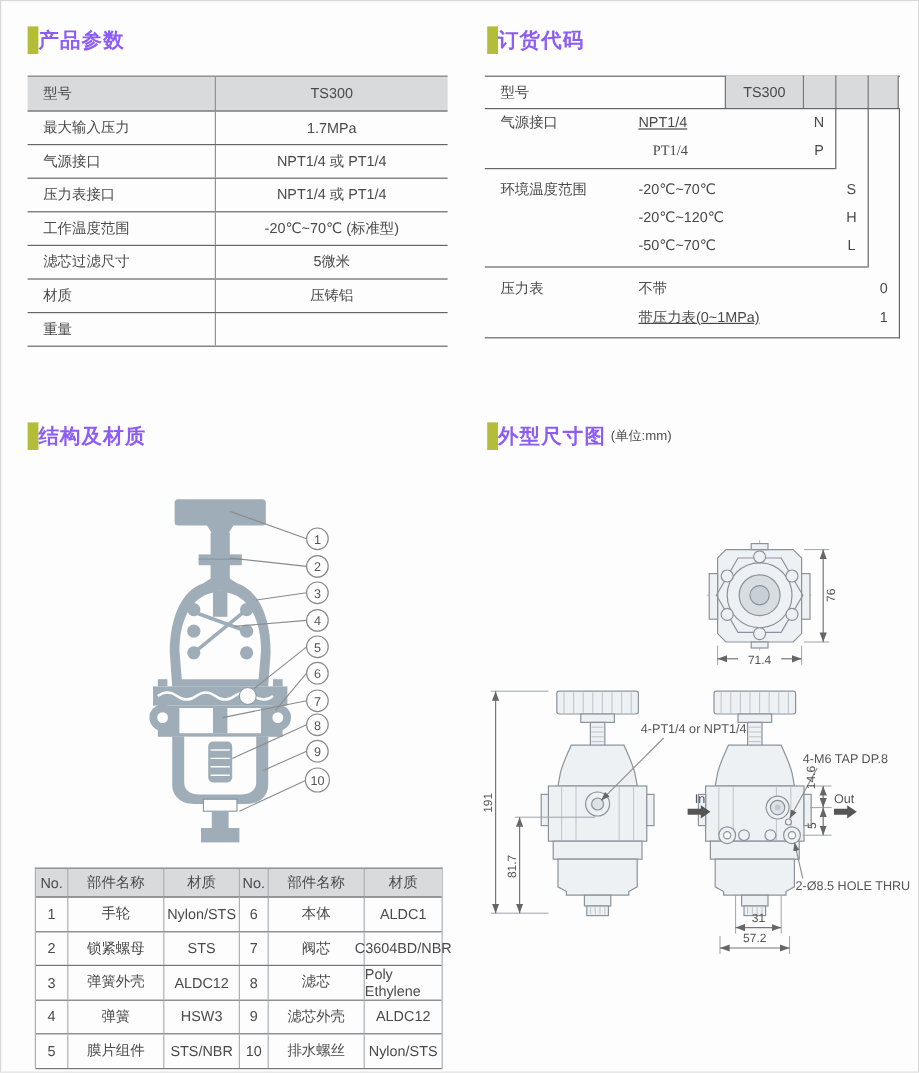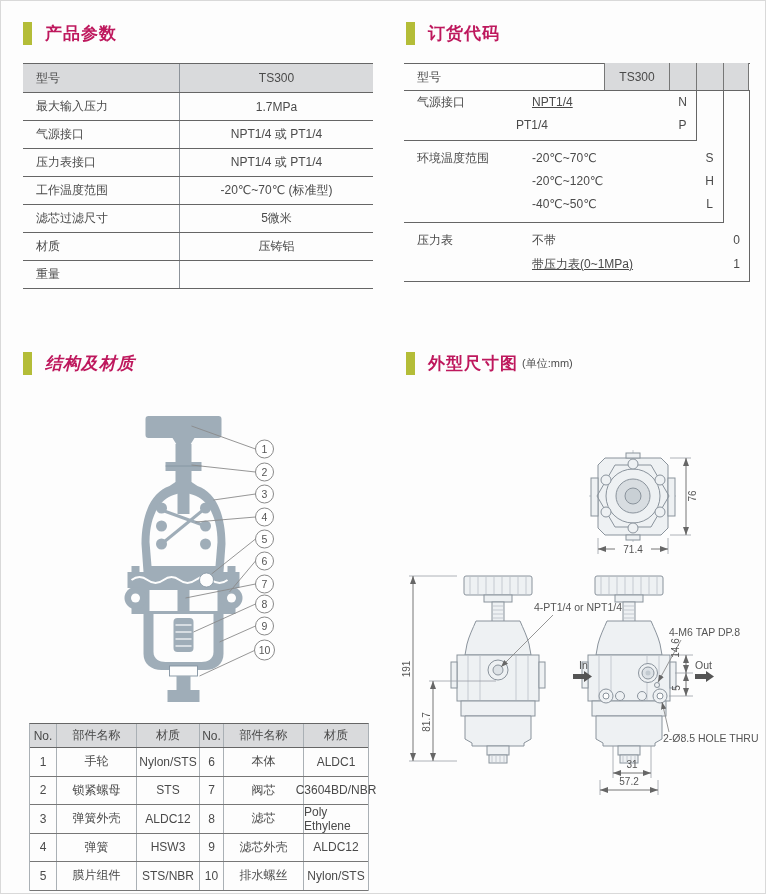--- a/index.html
+++ b/index.html
@@ -4,21 +4,21 @@
 <style>
   html,body { margin:0; padding:0; background:#ffffff; }
   .page {
     position:relative; width:766px; height:894px; box-sizing:border-box;
     background:#fdfdfd; border:1px solid #d9d9d9; overflow:hidden;
     font-family:"Liberation Sans","DejaVu Sans",sans-serif; color:#444;
   }
   
   .sec-title { position:absolute; display:flex; align-items:center; height:24px; }
   .bar { width:9px; height:23px; background:#b4bd38; }
-  .ttl { margin-left:13px; font-size:17px; font-weight:bold; color:#be185d; letter-spacing:1px; }
+  .ttl { font-size:17px; font-weight:bold; color:#8b5cf6; letter-spacing:1px; }
   .unit-note { margin-left:4px; font-size:11px; font-weight:normal; color:#4d4d4d; }
 
   
   .param-table { position:absolute; left:22px; top:62px; width:350px; border-top:1px solid #666; font-size:12px; }
   .p-head { display:flex; height:28px; background:#d9dadc; border-bottom:1px solid #666; }
   .p-row  { display:flex; height:27px; border-bottom:1px solid #666; background:transparent; }
   .p-label { width:143px; display:flex; align-items:center; padding-left:13px; border-right:1px solid #8d939a; color:#4a4a4a; }
   .p-value { flex:1; display:flex; align-items:center; justify-content:center; color:#4a4a4a; }
 
   
@@ -128,39 +128,39 @@
 
     <div class="oc-text" style="left:13px; top:7px;">型号</div>
     <div class="oc-headbox" style="left:200px; width:65px;">TS300</div>
     <div class="oc-headbox" style="left:265px; width:27px;"></div>
     <div class="oc-headbox" style="left:292px; width:27px;"></div>
     <div class="oc-headbox" style="left:319px; width:26px; border-right:1px solid #777;"></div>
 
     <div class="oc-text" style="left:13px; top:32px;">气源接口</div>
     <div class="oc-text" style="left:128px; top:32px;text-decoration:underline;">NPT1/4</div>
     <div class="oc-code" style="left:265px; top:32px;">N</div>
-    <div class="oc-text" style="left:112px; top:55px;">PT1/4</div>
+    <div class="oc-text" style="left:140px; top:55px;font-family:Liberation Serif, serif;">PT1/4</div>
     <div class="oc-code" style="left:265px; top:55px;">P</div>
 
     <div class="oc-text" style="left:13px; top:88px;">环境温度范围</div>
     <div class="oc-text" style="left:128px; top:88px;text-align:right;">-20℃~70℃</div>
     <div class="oc-code" style="left:292px; top:88px;">S</div>
     <div class="oc-text" style="left:128px; top:111px;">-20℃~120℃</div>
     <div class="oc-code" style="left:292px; top:111px;">H</div>
-    <div class="oc-text" style="left:128px; top:134px;">-40℃~50℃</div>
+    <div class="oc-text" style="left:128px; top:134px;">-50℃~70℃</div>
     <div class="oc-code" style="left:292px; top:134px;">L</div>
 
     <div class="oc-text" style="left:13px; top:170px;">压力表</div>
     <div class="oc-text" style="left:128px; top:170px;">不带</div>
     <div class="oc-code" style="left:319px; top:170px;">0</div>
     <div class="oc-text" style="left:128px; top:194px;text-decoration:underline;">带压力表(0~1MPa)</div>
     <div class="oc-code" style="left:319px; top:194px;">1</div>
   </div>
 
-  <div class="sec-title" style="left:22px; top:350px;font-style:italic;">
+  <div class="sec-title" style="left:22px; top:350px;">
     <span class="bar"></span>
     <span class="ttl">结构及材质</span>
   </div>
 
   <svg class="svg-abs" style="left:88px; top:403px;" width="200" height="300" viewBox="0 0 195 300">
     <g>
 
       <path class="cut" d="M57,12 h70 a3,3 0 0 1 3,3 v16 a3,3 0 0 1 -3,3 h-24 l-5,8 h-12 l-5,-8 h-24 a3,3 0 0 1 -3,-3 v-16 a3,3 0 0 1 3,-3 z"></path>
       <rect class="cut" x="84" y="40" width="16" height="50"></rect>
       <rect class="cut" x="74" y="58" width="36" height="9"></rect>

